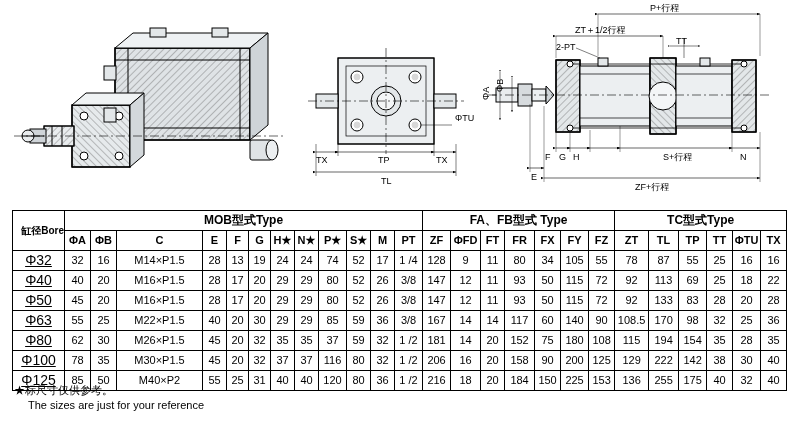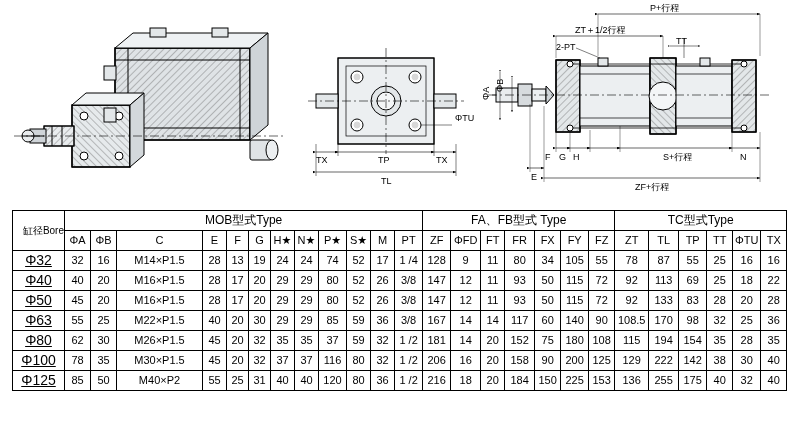--- a/index.html
+++ b/index.html
@@ -46,21 +46,21 @@
     border: 1px solid #000;
     text-align: center;
     padding: 0;
     height: 19px;
     line-height: 19px;
     font-weight: normal;
     white-space: nowrap;
     overflow: hidden;
   }
   table.spec thead th {
-    font-weight: normal;
+    font-weight: bold;
   }
   .grp {
     font-weight: bold;
     font-size: 12px;
   }
   .bore-head {
     font-size: 10px;
     line-height: 11px;
     padding: 1px 0;
   }
@@ -541,14 +541,18 @@
           <td>255</td>
           <td>175</td>
           <td>40</td>
           <td>32</td>
           <td>40</td>
         </tr>
       </tbody>
     </table>
   </div>
 
+  <div class="note">
+    <div class="star">★标尺寸仅供参考。</div>
+    <div class="sub">The sizes are just for your reference</div>
+  </div>
 
 </div>
 
 </body></html>

